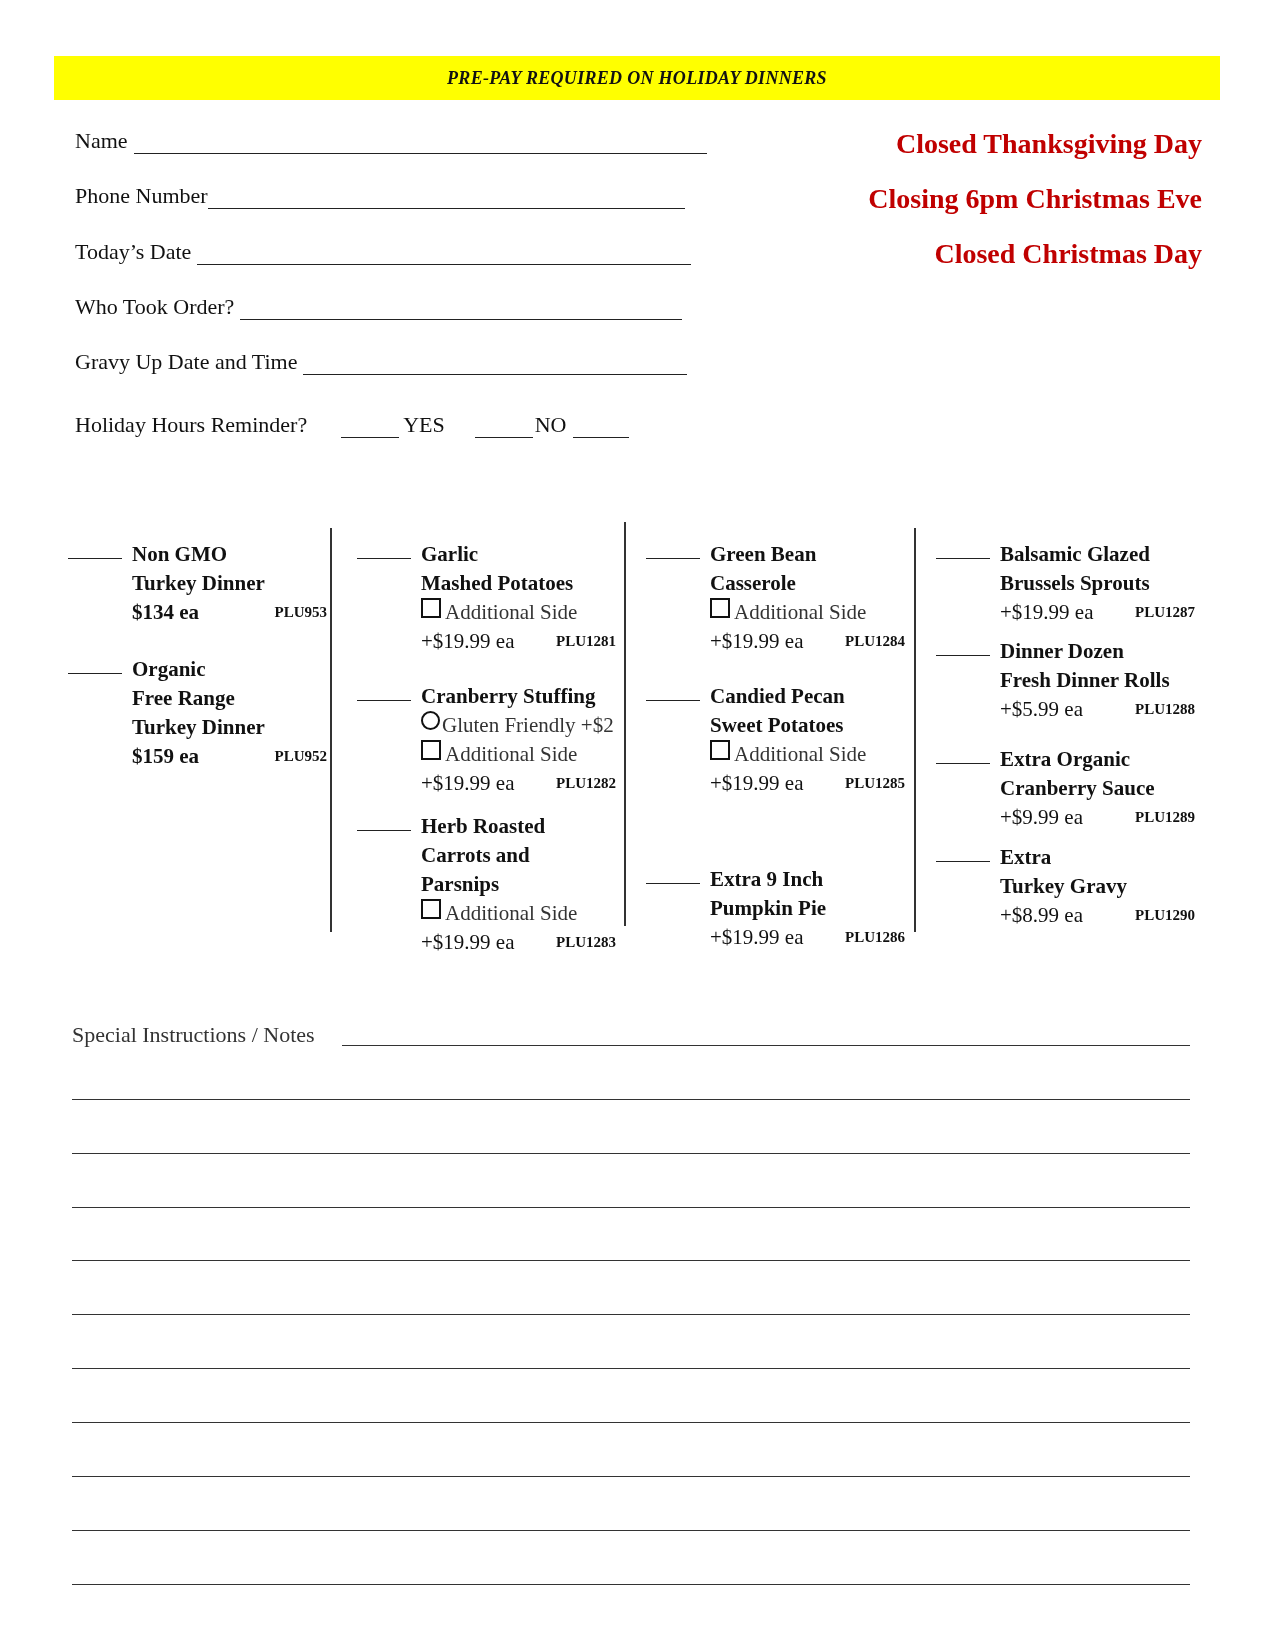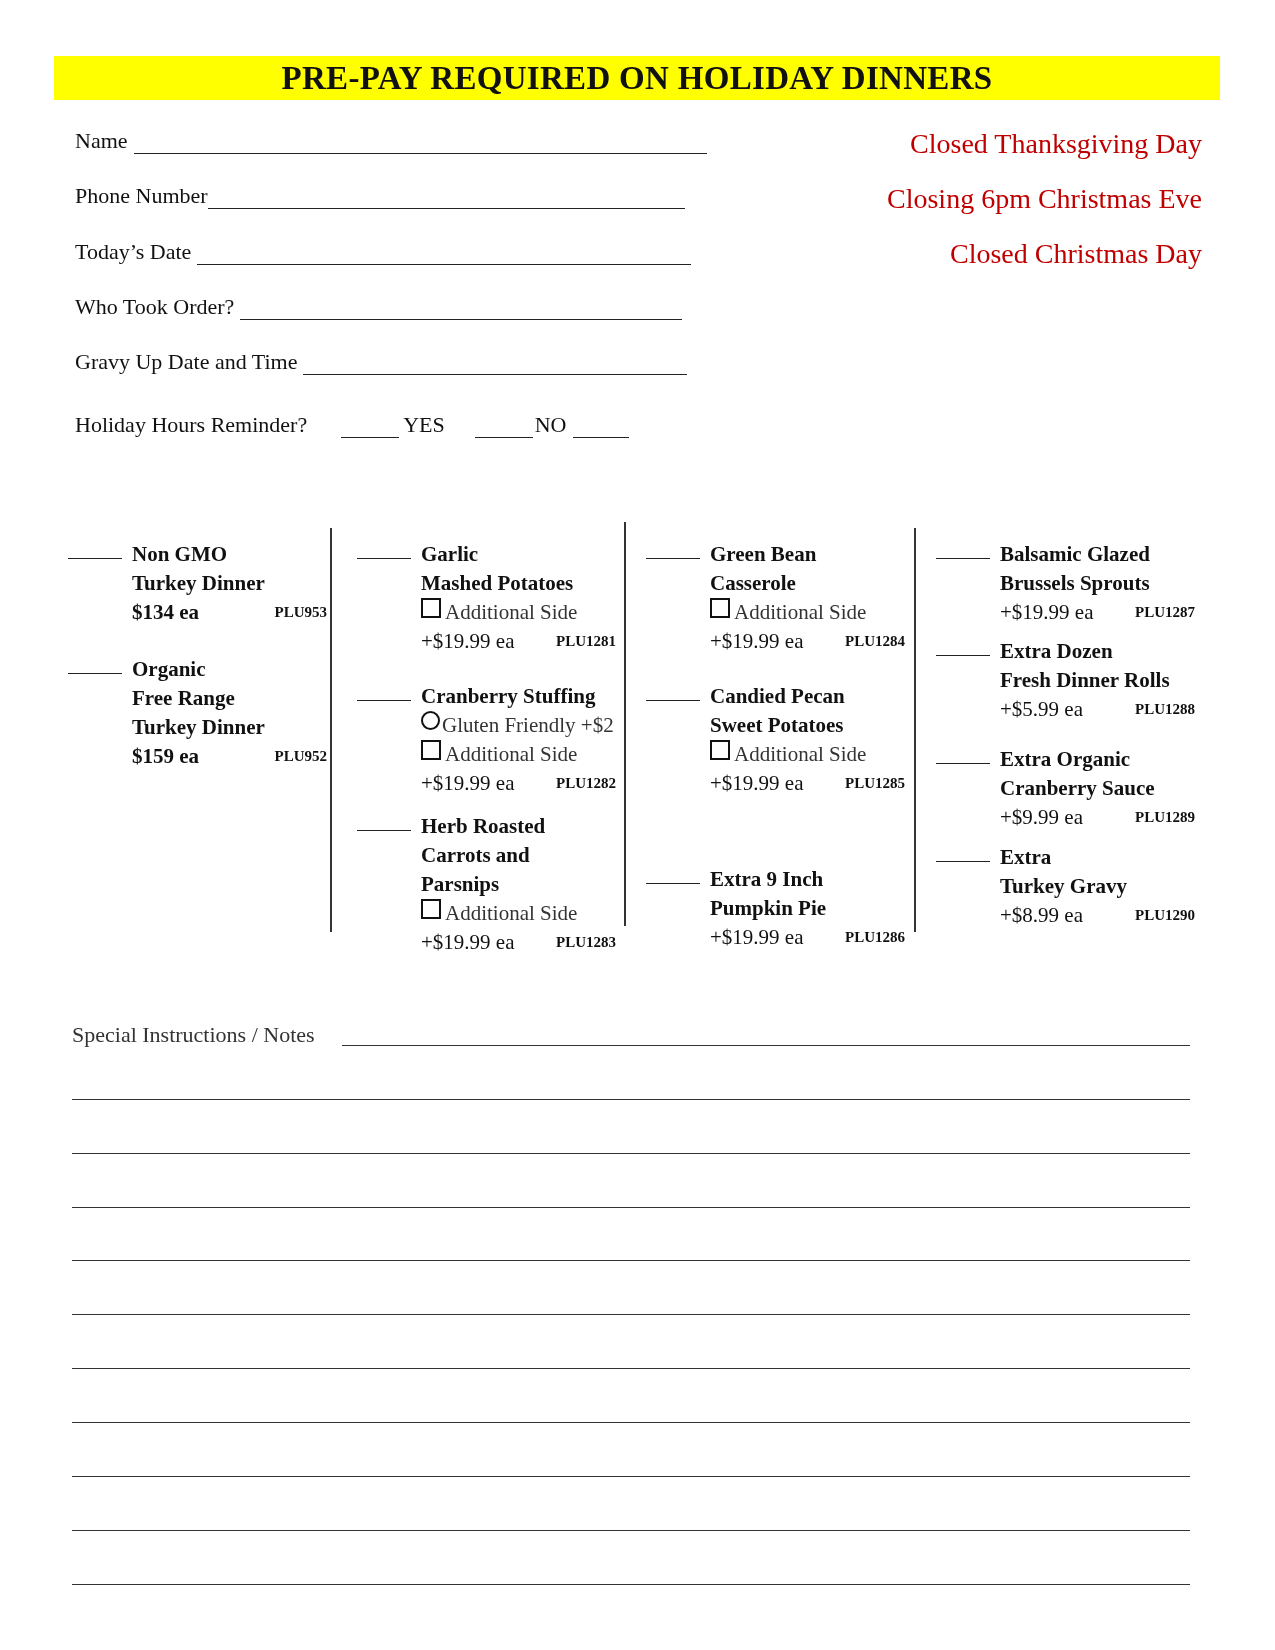--- a/index.html
+++ b/index.html
@@ -1,21 +1,21 @@
 <!DOCTYPE html>
 <html><head>
 <meta charset="utf-8">
 <style>
   html, body { margin: 0; padding: 0; background: #ffffff; }
   body { width: 1275px; height: 1650px; position: relative; font-family: "Liberation Serif", "DejaVu Serif", serif; color: #111; overflow: hidden; }
   .banner { position: absolute; left: 54px; top: 56px; width: 1166px; height: 44px; background: #ffff00; display: flex; align-items: center; justify-content: center; }
-  .banner span { font-weight: bold; font-size: 33px; letter-spacing: 0.3px; }
+  .banner span { font-weight: bold; font-size: 18px; letter-spacing: 0.3px; font-style: italic; }
   .field { position: absolute; left: 75px; font-size: 22px; display: flex; align-items: flex-end; }
   .field .line { border-bottom: 1.5px solid #222; height: 20px; margin-left: 6px; }
-  .red { position: absolute; right: 73px; color: #c00000; font-weight: normal; font-size: 28px; text-align: center; }
+  .red { position: absolute; right: 73px; color: #c00000; font-weight: bold; font-size: 28px; text-align: center; }
   .reminder { position: absolute; left: 75px; top: 412px; font-size: 22px; display: flex; align-items: flex-end; white-space: nowrap; }
   .blank { display: inline-block; border-bottom: 1.5px solid #222; width: 58px; height: 20px; }
   .vline { position: absolute; width: 1.5px; background: #333; }
   .item { position: absolute; font-size: 21px; line-height: 29px; }
   .item .qty { position: absolute; left: -64px; top: 18px; width: 54px; border-bottom: 1.5px solid #222; }
   .item .name { font-weight: bold; }
   .item .price-row { display: flex; justify-content: space-between; width: 195px; text-align: right; }
   .item .price { font-weight: normal; }
   .item .plu { font-size: 15px; font-weight: bold; align-self: center; }
   .item .opt { display: flex; align-items: flex-start; font-weight: normal; color: #333; }
@@ -173,21 +173,21 @@
   <span class="qty"></span>
   <div class="name">Balsamic Glazed</div>
   <div class="name">Brussels Sprouts</div>
   <div class="price-row">
       <span class="price">+$19.99 ea</span>
       <span class="plu">PLU1287</span>
     </div>
 </div>
 <div class="item" style="left:1000px;top:637px">
   <span class="qty"></span>
-  <div class="name">Extra Dozen</div>
+  <div class="name">Dinner Dozen</div>
   <div class="name">Fresh Dinner Rolls</div>
   <div class="price-row">
       <span class="price">+$5.99 ea</span>
       <span class="plu">PLU1288</span>
     </div>
 </div>
 <div class="item" style="left:1000px;top:745px">
   <span class="qty"></span>
   <div class="name">Extra Organic</div>
   <div class="name">Cranberry Sauce</div>

